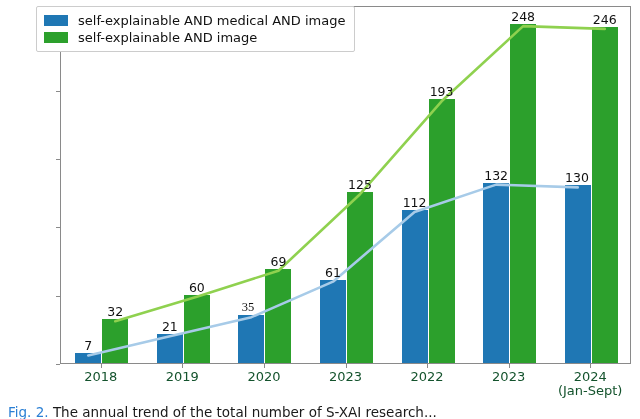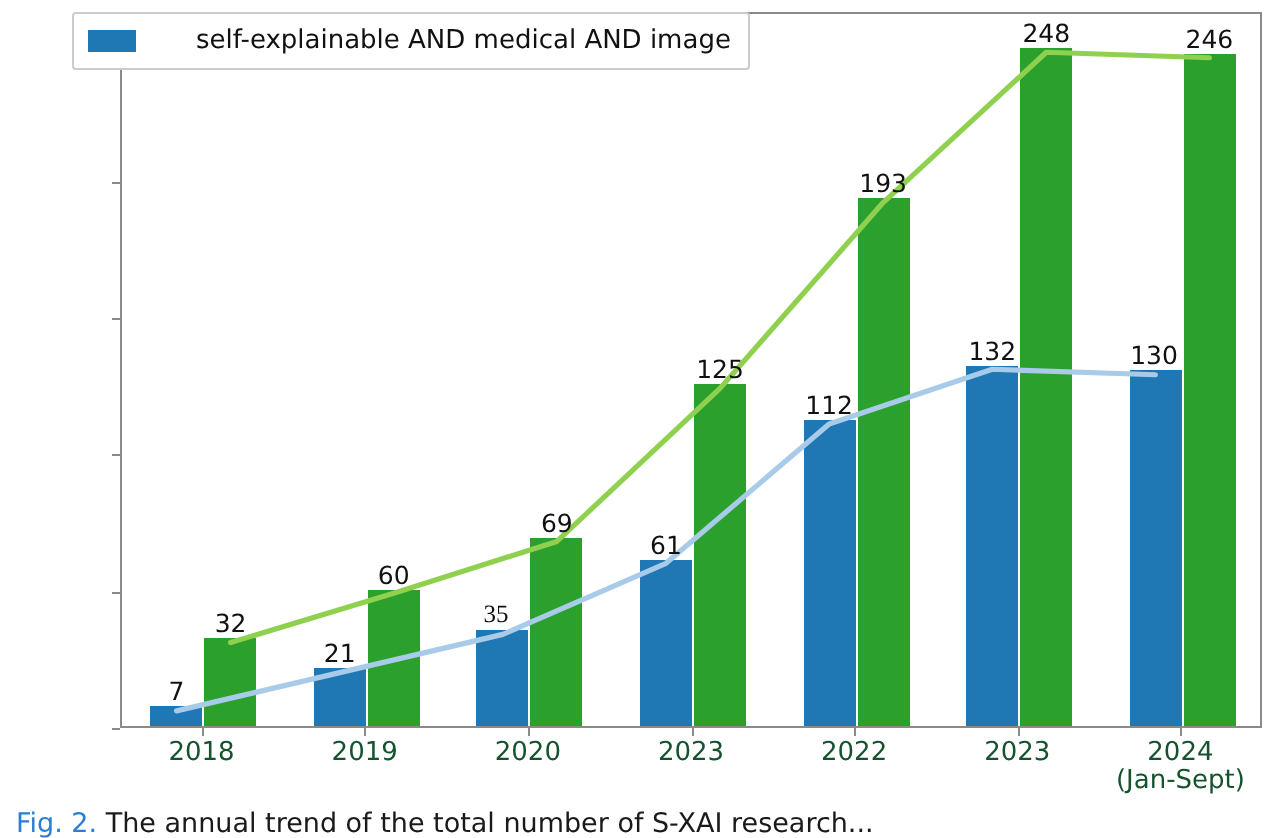--- a/index.html
+++ b/index.html
@@ -87,21 +87,20 @@
     background: #ffffff;
     border: 1px solid #cccccc;
     border-radius: 2px;
     padding: 5px 9px 5px 7px;
     z-index: 20;
   }
   .legend-row {
     display: flex;
     align-items: center;
     height: 17px;
-    gap: 20px;
   }
   .legend-swatch {
     width: 24px;
     height: 11px;
     margin-right: 10px;
     flex: none;
   }
   .legend-swatch.blue { background: #1f77b4; }
   .legend-swatch.green { background: #2ca02c; }
   .legend-text {
@@ -193,20 +192,24 @@
       <div class="xtick-label" style="left: 508.643px;"><span>2023</span></div>
       <div class="xtick-mark" style="left: 590.214px;"></div>
       <div class="xtick-label" style="left: 590.214px;"><span>2024</span><span class="sub">(Jan-Sept)</span></div>
     </div>
 
   <div id="legend">
     <div class="legend-row">
       <span class="legend-swatch blue"></span>
       <span class="legend-text">self-explainable AND medical AND image</span>
     </div>
+    <div class="legend-row">
+      <span class="legend-swatch green"></span>
+      <span class="legend-text">self-explainable AND image</span>
+    </div>
   </div>
 
   <div id="caption">
     <span class="figref">Fig. 2.</span>
     <span>The annual trend of the total number of S-XAI research...</span>
   </div>
 
 </div>
 
 </body></html>

